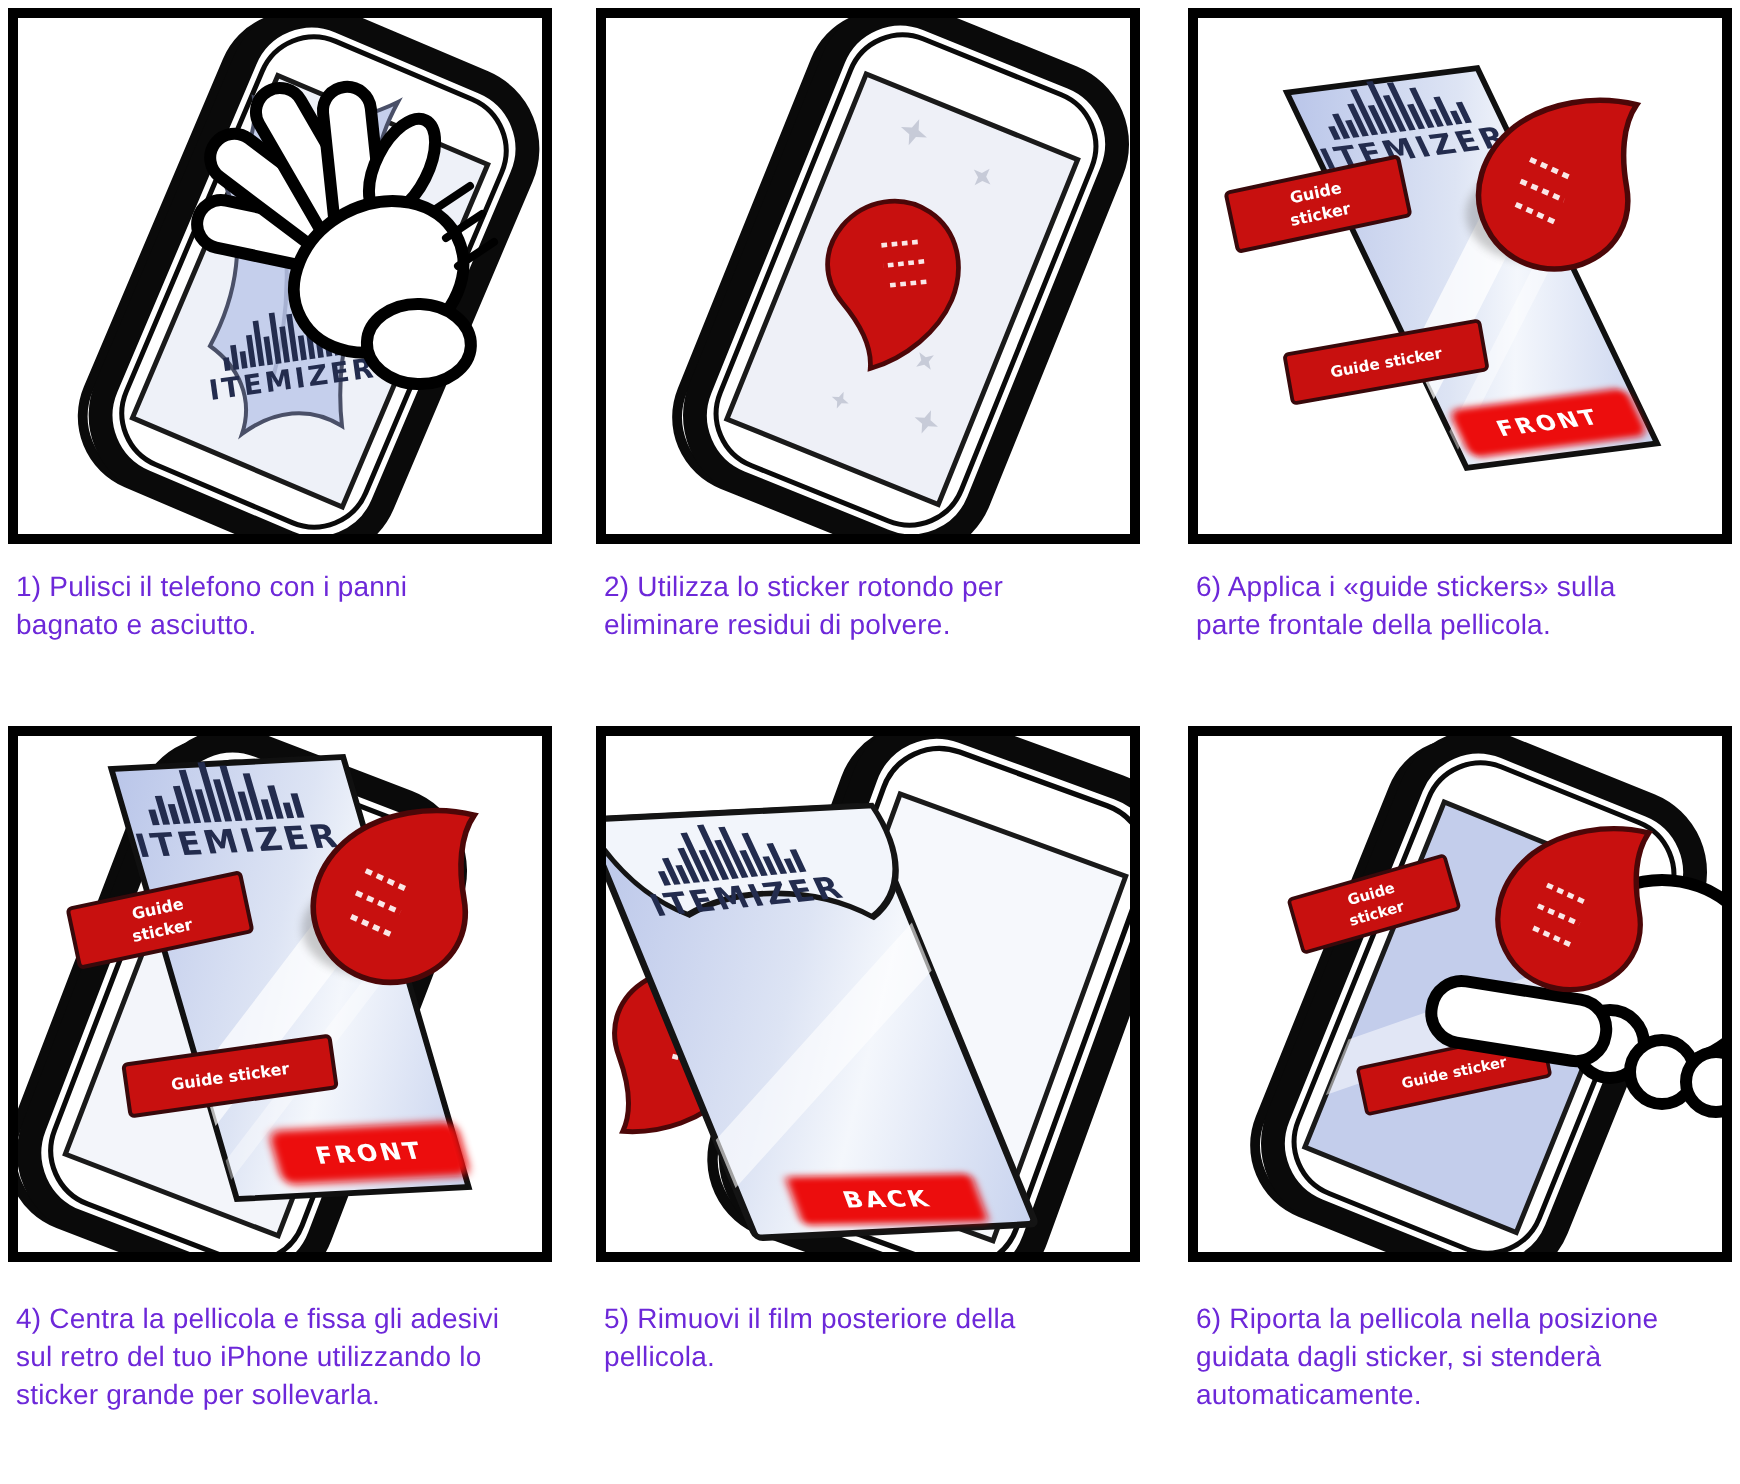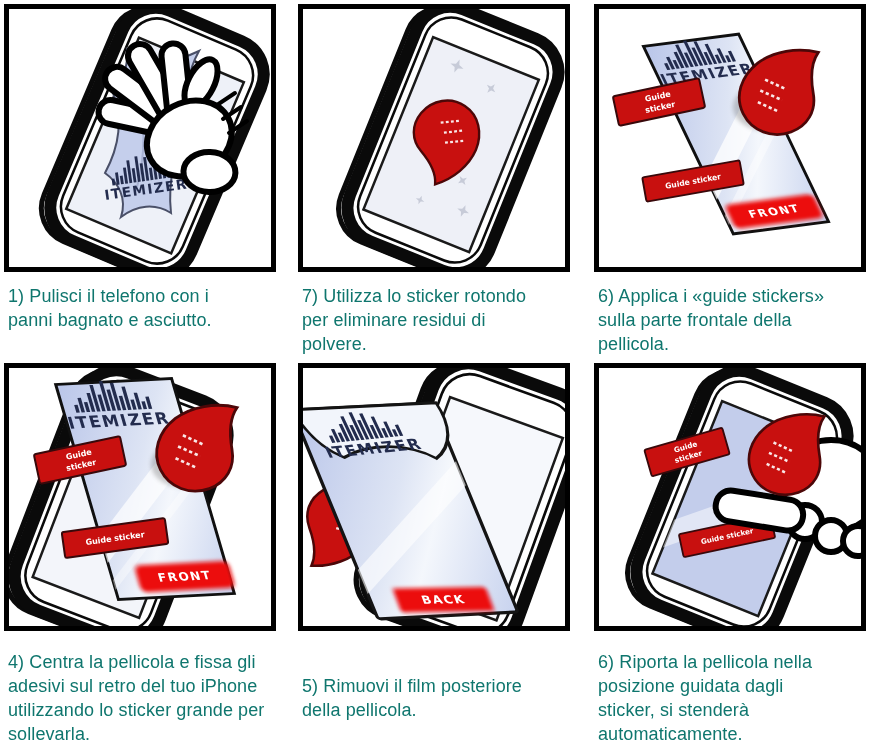--- a/index.html
+++ b/index.html
@@ -1,19 +1,19 @@
 <!DOCTYPE html>
 <html><head>
 <meta charset="utf-8">
 <style>
   html,body{margin:0;padding:0;background:#ffffff;}
   body{width:870px;height:742px;position:relative;overflow:hidden;
        font-family:"Liberation Sans", sans-serif;}
   .panel{position:absolute;width:262px;height:258px;border:5px solid #000;background:#fff;overflow:hidden;}
-  .caption{position:absolute;font-size:18px;line-height:1.34;color:#0f766e;letter-spacing:0.1px;}
+  .caption{position:absolute;font-size:14px;line-height:1.34;color:#6d28d9;letter-spacing:0.1px;}
   .gs{fill:#ffffff;font-size:8px;font-weight:bold;text-anchor:middle;
       font-family:"DejaVu Sans", sans-serif;}
   .fl{fill:#ffffff;font-size:12px;font-weight:bold;letter-spacing:1.5px;text-anchor:middle;
       font-family:"DejaVu Sans", sans-serif;}
   svg{display:block;}
 </style>
 </head>
 <body>
 
 <svg width="0" height="0" style="position:absolute" aria-hidden="true">
@@ -180,17 +180,17 @@
       <circle cx="0" cy="50" r="16"></circle>
       <circle cx="27" cy="55" r="15"></circle>
       <rect transform="translate(-34,30) rotate(9)" x="-82" y="-15" width="88" height="31" rx="15"></rect>
       <ellipse transform="rotate(-38)" cx="-6" cy="-46" rx="14" ry="24"></ellipse>
     </g>
     <use href="#drop" transform="translate(184,92) rotate(-10) scale(1.05)"></use>
   </svg>
 </div>
 
 <div class="caption" style="left:8px;top:284px;width:235px">1) Pulisci il telefono con i panni bagnato e asciutto.</div>
-<div class="caption" style="left:302px;top:284px;width:245px">7) Utilizza lo sticker rotondo per eliminare residui di polvere.</div>
+<div class="caption" style="left:302px;top:284px;width:245px">2) Utilizza lo sticker rotondo per eliminare residui di polvere.</div>
 <div class="caption" style="left:598px;top:284px;width:240px">6) Applica i «guide stickers» sulla parte frontale della pellicola.</div>
 <div class="caption" style="left:8px;top:650px;width:262px">4) Centra la pellicola e fissa gli adesivi sul retro del tuo iPhone utilizzando lo sticker grande per sollevarla.</div>
-<div class="caption" style="left:302px;top:674px;width:240px">5) Rimuovi il film posteriore della pellicola.</div>
+<div class="caption" style="left:302px;top:650px;width:240px">5) Rimuovi il film posteriore della pellicola.</div>
 <div class="caption" style="left:598px;top:650px;width:235px">6) Riporta la pellicola nella posizione guidata dagli sticker, si stenderà automaticamente.</div>
 
 </body></html>

